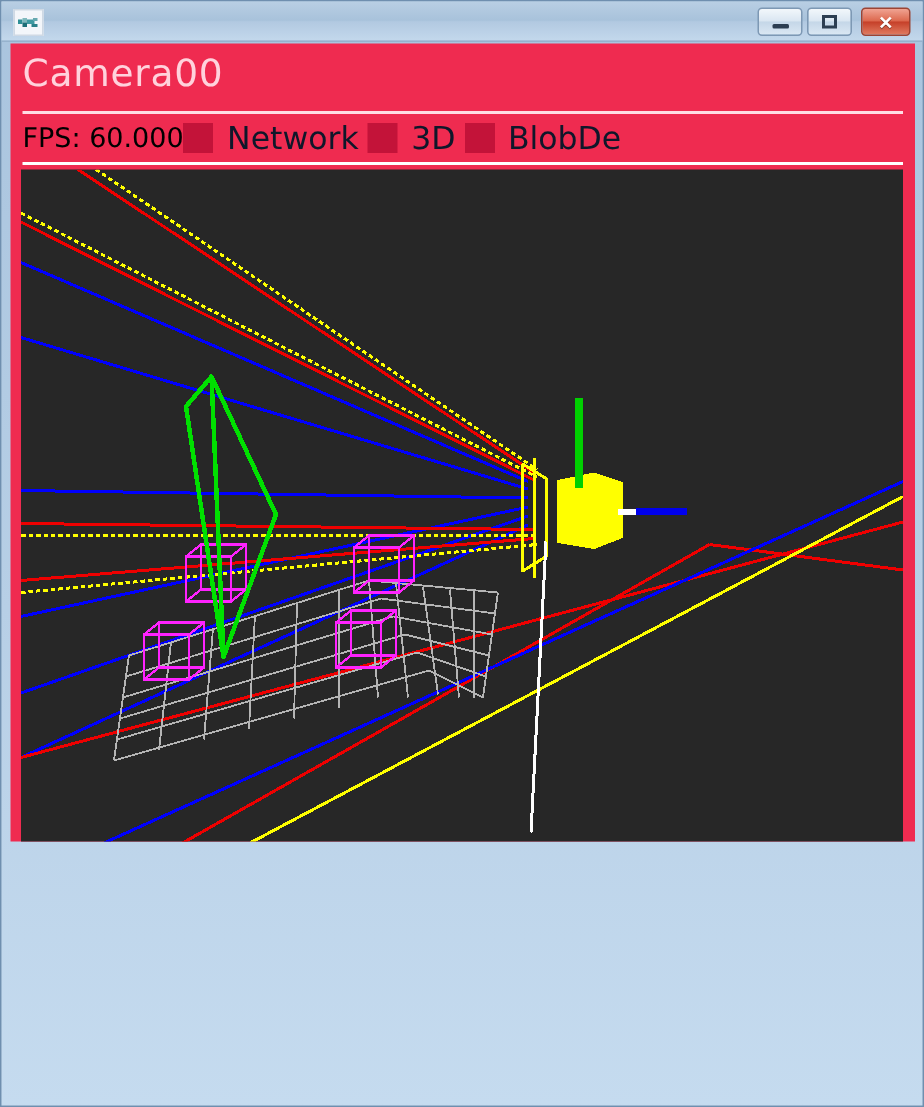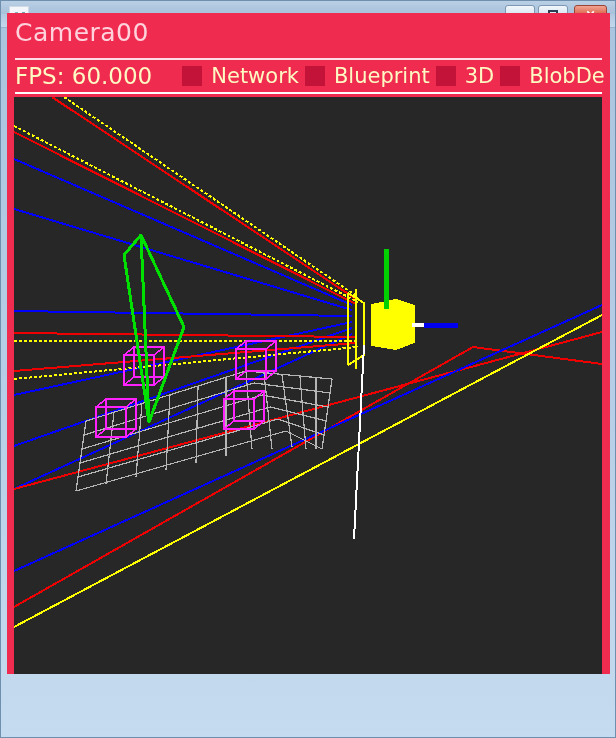--- a/index.html
+++ b/index.html
@@ -43,50 +43,50 @@
     border-color:#9c4434;
     background:linear-gradient(180deg,#f0a392 0%,#dd6a50 45%,#c6412a 52%,#e07b60 100%);
   }
   .winbtn-glyph{font-size:11px;line-height:1;color:#2c3e52;font-family:"Liberation Sans",sans-serif;}
   #btn-close .winbtn-glyph{color:#ffffff;font-weight:bold;font-size:12px;text-shadow:0 1px 0 rgba(0,0,0,.45);}
   .min-glyph{display:block;width:11px;height:3px;background:#2c3e52;border-radius:1px;margin-top:5px;}
   .max-glyph{display:block;width:10px;height:9px;border:2px solid #2c3e52;box-sizing:border-box;}
 
   
   #app-panel{
-    position:absolute; left:6px; top:12px; width:603px; height:661px;
+    position:absolute; left:6px; top:28px; width:603px; height:532px;
     background:#ef2b50;
     box-sizing:border-box;
     overflow:hidden;
     padding-left:47px;
   }
   #header-title{
     position:absolute; left:8px; top:4px;
     color:#ffd2dc; font-size:25px; letter-spacing:0.5px;
     white-space:nowrap; line-height:32px;
     font-family:"DejaVu Sans", sans-serif;
   }
   #header-rule{
     position:absolute; left:8px; top:45px; width:587px; height:2px;
     background:#ffdde4;
   }
   #statusbar{
     position:absolute; left:0; top:48px; width:603px; height:30px;
     display:flex; align-items:center; white-space:nowrap; overflow:hidden;
   }
   #fps-label{
-    color:#fef9c3; font-size:23px; margin-left:8px; margin-right:30px;
+    color:#000000; font-size:18px; margin-left:8px; margin-right:0;
     font-family:"DejaVu Sans", sans-serif; white-space:nowrap;
   }
   .status-item{display:flex;align-items:center;flex:0 0 auto;margin-right:6px;}
   .status-swatch{
     width:20px;height:20px;background:#c31339;flex:0 0 auto;margin-right:9px;
   }
   .status-text{
-    color:#fef9c3;font-size:21px;font-family:"DejaVu Sans",sans-serif;white-space:nowrap;
+    color:#0f172a;font-size:21px;font-family:"DejaVu Sans",sans-serif;white-space:nowrap;
   }
   #statusbar-rule{
     position:absolute; left:8px; top:79px; width:587px; height:2px; background:#ffffff;
   }
 
   
   #viewport{
     position:absolute; left:7px; top:84px; width:588px; height:610px;
     background:#272727; overflow:hidden;
   }
@@ -127,24 +127,20 @@
 
     <div id="statusbar">
       <span id="fps-label">FPS: 60.000</span>
 
       <span class="status-item">
         <span class="status-swatch" style="background: rgb(195, 19, 57);"></span>
         <span class="status-text">Network</span>
       </span>
 
 
-      <span class="status-item">
-        <span class="status-swatch" style="background: rgb(195, 19, 57);"></span>
-        <span class="status-text">Blueprint</span>
-      </span>
 
       <span class="status-item">
         <span class="status-swatch" style="background: rgb(195, 19, 57);"></span>
         <span class="status-text">3D</span>
       </span>
 
       <span class="status-item">
         <span class="status-swatch" style="background: rgb(195, 19, 57);"></span>
         <span class="status-text">BlobDe</span>
       </span>

